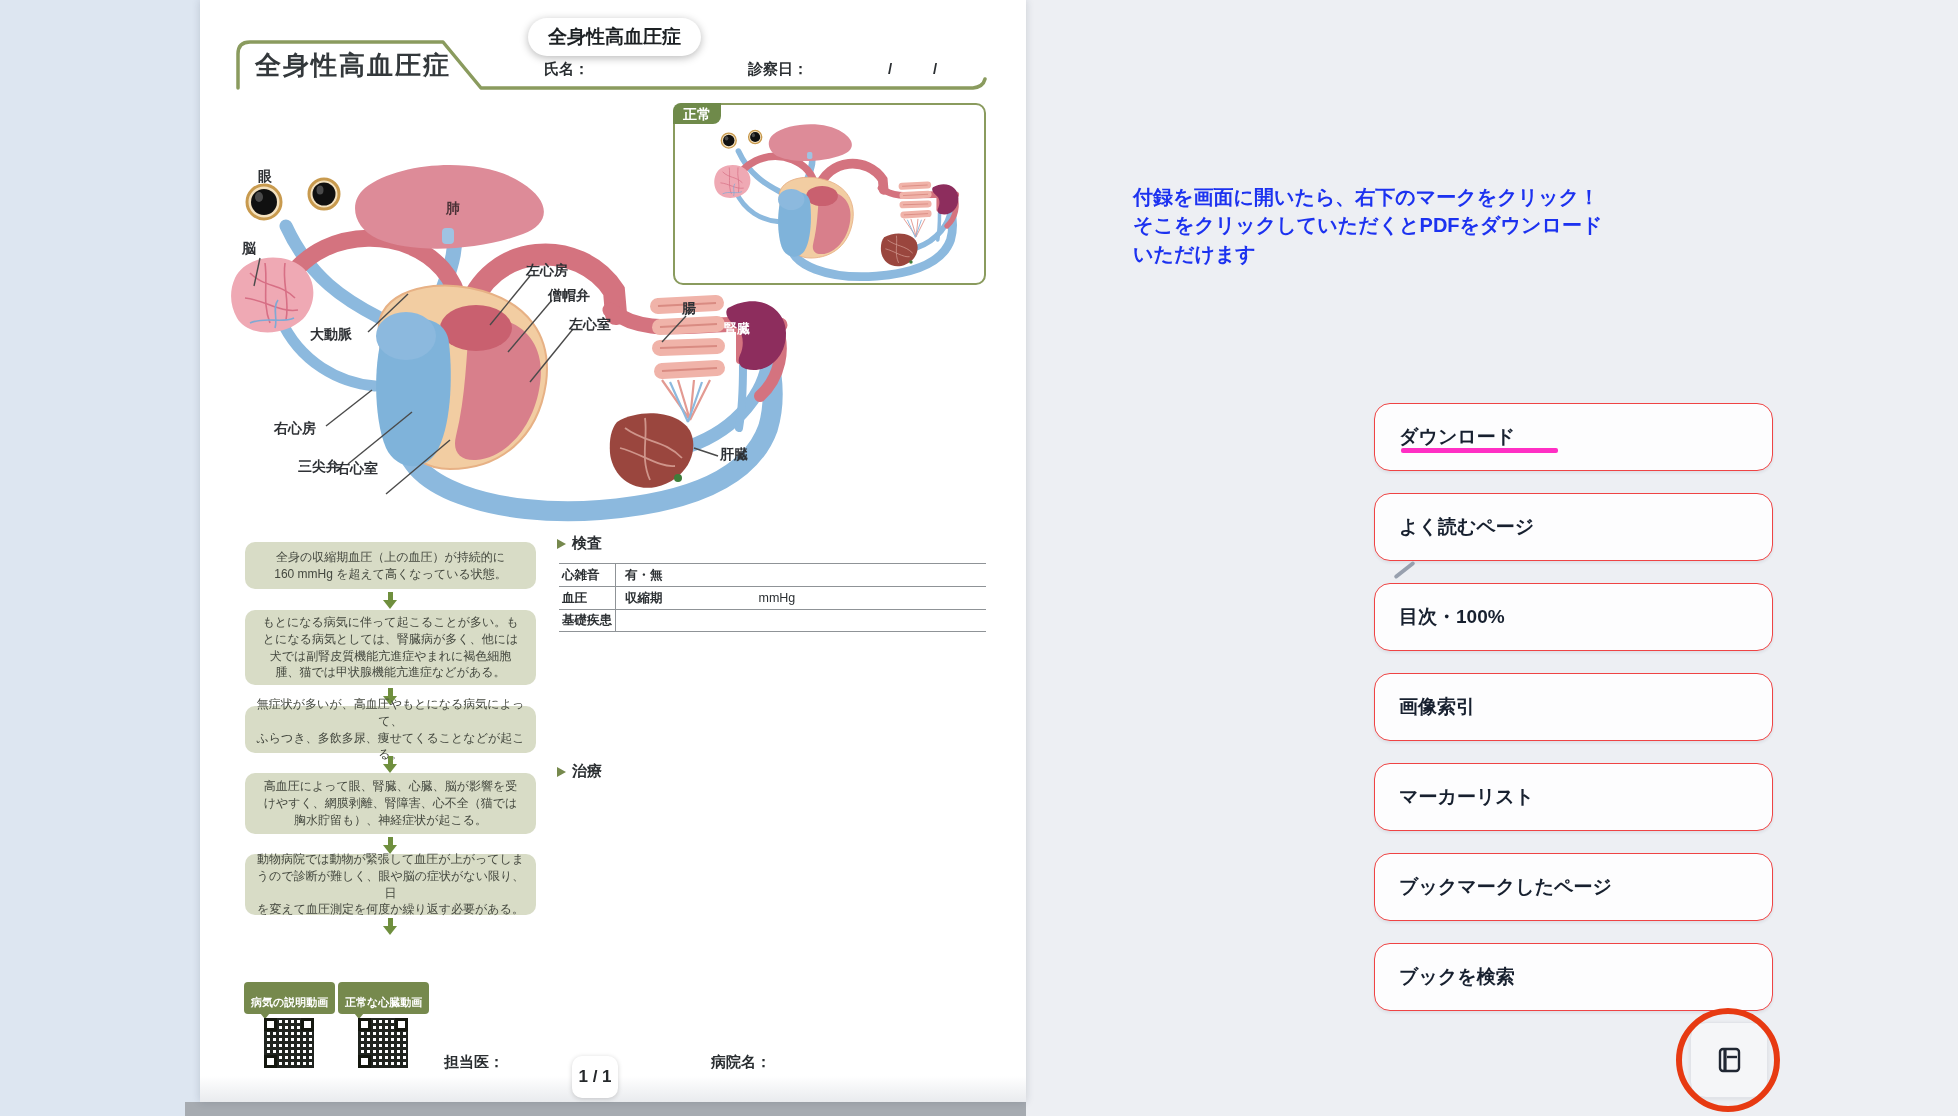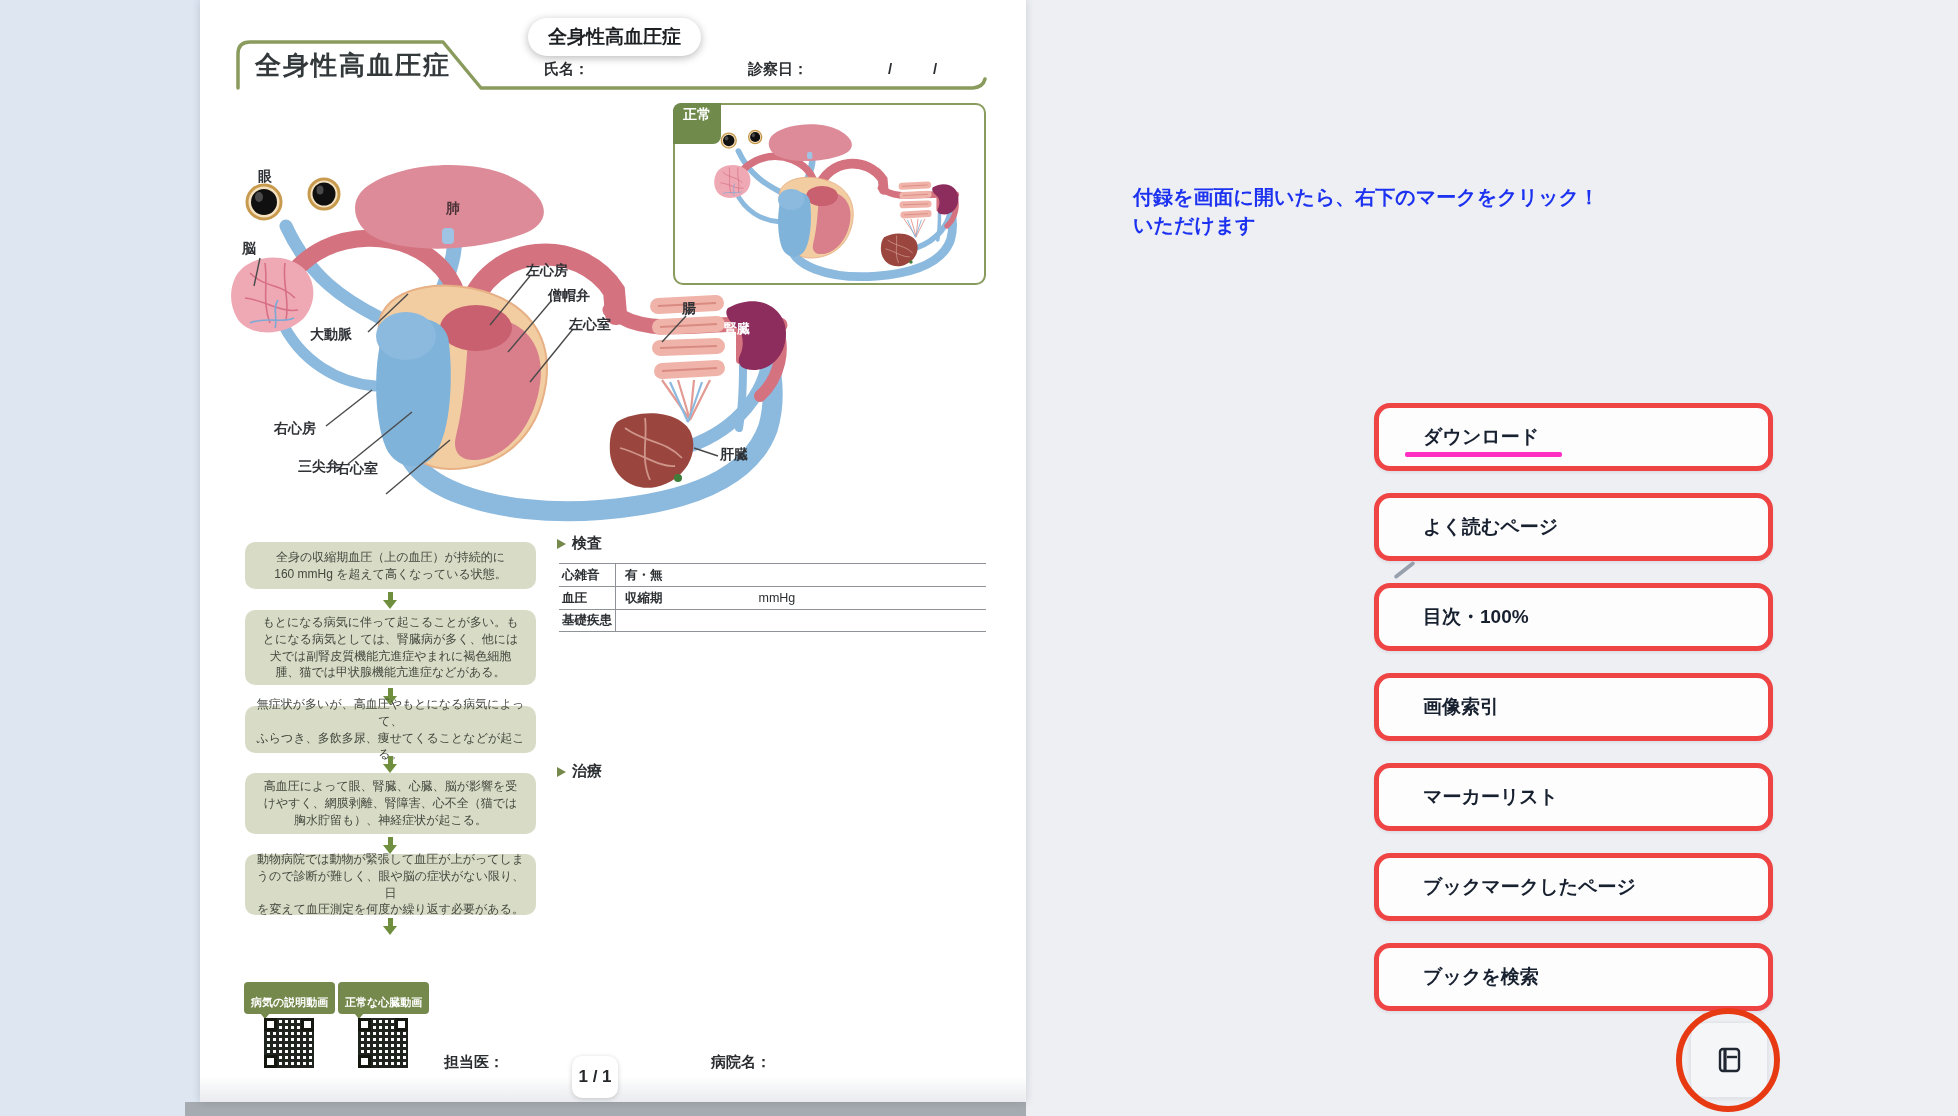--- a/index.html
+++ b/index.html
@@ -21,21 +21,21 @@
 
   .tooltip-pill { position:absolute; left:328px; top:18px; height:38px; padding:0 20px;
           background:#fff; border-radius:19px; box-shadow:0 2px 8px rgba(0,0,0,.28);
           display:flex; align-items:center; font-size:19px; font-weight:bold; color:#1d2124; }
 
   .hdr-text { position:absolute; font-size:15px; color:#2a2e31; font-weight:600; }
 
   
   .normal-box { position:absolute; left:473px; top:103px; width:313px; height:182px;
           border:2px solid #8a9b5e; border-radius:10px; background:#fff; }
-  .normal-tag { position:absolute; left:-2px; top:-2px; padding:3px 10px 20px; background:#6f8a4a;
+  .normal-tag { position:absolute; left:-2px; top:-2px; padding:3px 10px 0; background:#6f8a4a;
           color:#fff; font-size:14px; font-weight:bold; border-radius:8px 0 8px 0; }
   .minifig { position:absolute; left:34px; top:3px; }
 
   
   .anat { position:absolute; font-size:14px; font-weight:600; color:#2e3135; white-space:nowrap; }
   .anat.on-kidney { color:#ffffff; font-size:13px; font-weight:bold; }
   .anat.on-lung { color:#4a3136; }
 
   
   .flow-box { position:absolute; left:45px; width:291px; background:#d8dcc6; border-radius:10px;
@@ -72,22 +72,22 @@
   .page-num { position:absolute; left:372px; top:1056px; width:46px; height:42px; background:#fff;
           border-radius:10px; box-shadow:0 1px 5px rgba(0,0,0,.18); display:flex; align-items:center;
           justify-content:center; font-size:17px; font-weight:bold; color:#26292c; z-index:3; }
   .brand { position:absolute; left:660px; top:1086px; width:156px; text-align:right; font-size:17px;
           font-weight:bold; color:#3a3f45; letter-spacing:1px; }
 
   
   .instructions { position:absolute; left:1133px; top:183px; width:570px; font-size:20px; font-weight:bold;
           color:#1c32f0; line-height:1.42; }
   .menu-btn { position:absolute; left:1374px; width:399px; height:68px; background:#fdfdfe;
-          border:5px solid #ef4444; border-radius:16px; box-shadow:0 2px 3px rgba(25,35,60,.07);
-          display:flex; align-items:center; padding-left:44px; font-size:19px; font-weight:600;
+          border:1px solid #ef4444; border-radius:16px; box-shadow:0 2px 3px rgba(25,35,60,.07);
+          display:flex; align-items:center; padding-left:24px; font-size:19px; font-weight:600;
           color:#17202f; cursor:pointer; }
   .pink-underline { position:absolute; left:26px; top:44px; width:157px; height:5px;
           background:#ff2fc4; border-radius:2px; }
   .pen-mark { position:absolute; left:1392px; top:568px; width:25px; height:4px; background:#98a0ae;
           border-radius:2px; transform:rotate(-38deg); }
 
   .red-circle { position:absolute; left:1676px; top:1008px; width:104px; height:104px;
           border:6px solid #e73a12; border-radius:50%; z-index:5; }
   .book-btn { position:absolute; left:1690px; top:1022px; width:78px; height:76px; background:#f5f6f8;
           border:1px solid #e2e4e9; border-radius:16px; box-shadow:0 1px 4px rgba(0,0,0,.08);
@@ -286,20 +286,21 @@
   <div class="hdr-text" style="left:511px; top:1053px;">病院名：</div>
   <div class="green-line"></div>
   <div class="page-num">1 / 1</div>
   <div class="brand">Animal HEART</div>
 
   <div class="page-fade"></div>
 </div>
 
 <div class="instructions">
   <div>付録を画面に開いたら、右下のマークをクリック！</div>
+  <div>そこをクリックしていただくとPDFをダウンロード</div>
   <div>いただけます</div>
 </div>
 
 <div class="menu-btn" style="top:403px;">
   <span>ダウンロード</span>
   <div class="pink-underline"></div>
 </div>
 <div class="menu-btn" style="top:493px;">
   <span>よく読むページ</span>
 </div>

